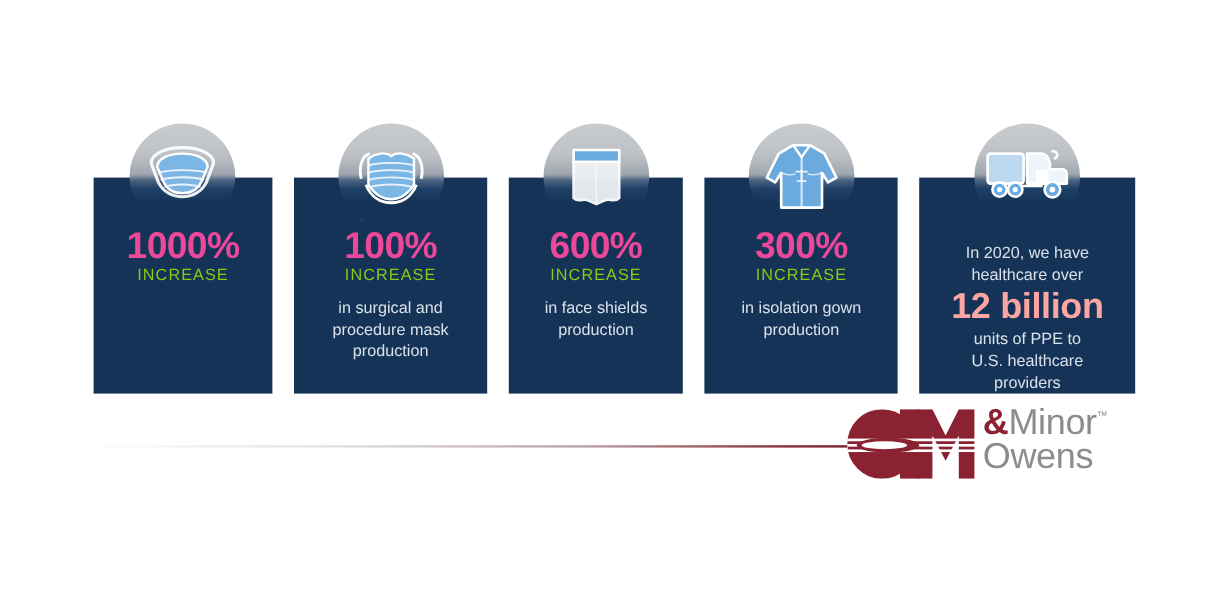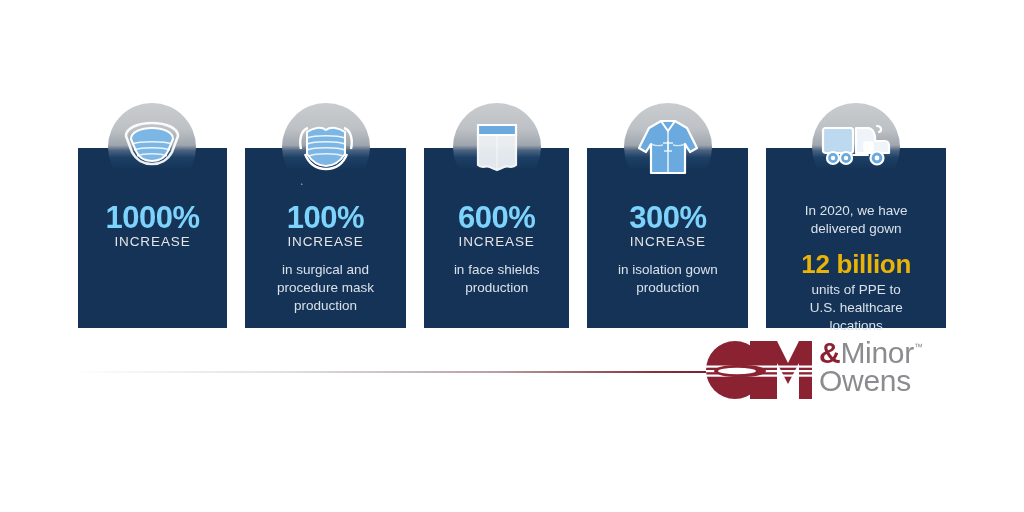--- a/index.html
+++ b/index.html
@@ -79,29 +79,29 @@
     color: #b9c6d6;
     line-height: 1.05;
     margin-top: 2px;
     text-transform: uppercase;
     min-height: 12px;
   }
   .qualifier.empty { visibility: hidden; }
   .big-number {
     font-size: 31px;
     font-weight: 700;
-    color: #7dd3fc;
+    color: #ec4899;
     line-height: 1.0;
     letter-spacing: -0.5px;
-    margin-top: 14px;
+    margin-top: 1px;
   }
   .increase {
     font-size: 13.5px;
     letter-spacing: 0.9px;
-    color: #e5e5e5;
+    color: #84cc16;
     line-height: 1.1;
     margin-top: 2px;
     text-transform: uppercase;
   }
   .caption {
     font-size: 13.5px;
     color: #d9e1ea;
     line-height: 1.33;
     margin-top: 11px;
     padding: 0 4px;
@@ -109,26 +109,26 @@
 
   
   .card-5 .c5-text {
     margin-top: 28px;
     font-size: 13.5px;
     color: #d9e1ea;
     line-height: 1.33;
     padding: 0 6px;
   }
   .card-5 .c5-big {
-    font-size: 26px;
+    font-size: 30px;
     font-weight: 700;
-    color: #eab308;
+    color: #fca5a5;
     line-height: 1.15;
     letter-spacing: -0.3px;
-    margin: 12px 0 1px 0;
+    margin: 1px 0 1px 0;
   }
 
   
   .rule {
     position: absolute;
     left: 80px;
     top: 371px;
     width: 626px;
     height: 2px;
     background: linear-gradient(90deg,
@@ -256,25 +256,25 @@
           <circle cx="13" cy="37" r="2.2" fill="#ffffff"></circle>
           <circle cx="26" cy="37" r="6" fill="#6aaade" stroke="#ffffff" stroke-width="2.2"></circle>
           <circle cx="26" cy="37" r="2.2" fill="#ffffff"></circle>
           <circle cx="57" cy="37" r="6.5" fill="#6aaade" stroke="#ffffff" stroke-width="2.2"></circle>
           <circle cx="57" cy="37" r="2.4" fill="#ffffff"></circle>
           <path d="M33 34 L48 34" stroke="#ffffff" stroke-width="2" stroke-linecap="round"></path>
         </svg>
       </div>
       <div class="c5-text">
         <div>In 2020, we have</div>
-        <div>delivered gown</div>
+        <div>healthcare over</div>
         <div class="c5-big">12 billion</div>
         <div>units of PPE to</div>
         <div>U.S. healthcare</div>
-        <div>locations</div>
+        <div>providers</div>
       </div>
     </div>
 
   </div>
 
   <div class="rule"></div>
 
   <div class="logo">
     <div class="logo-mark">
       <svg width="108" height="58" viewBox="0 0 108 58" aria-hidden="true">

